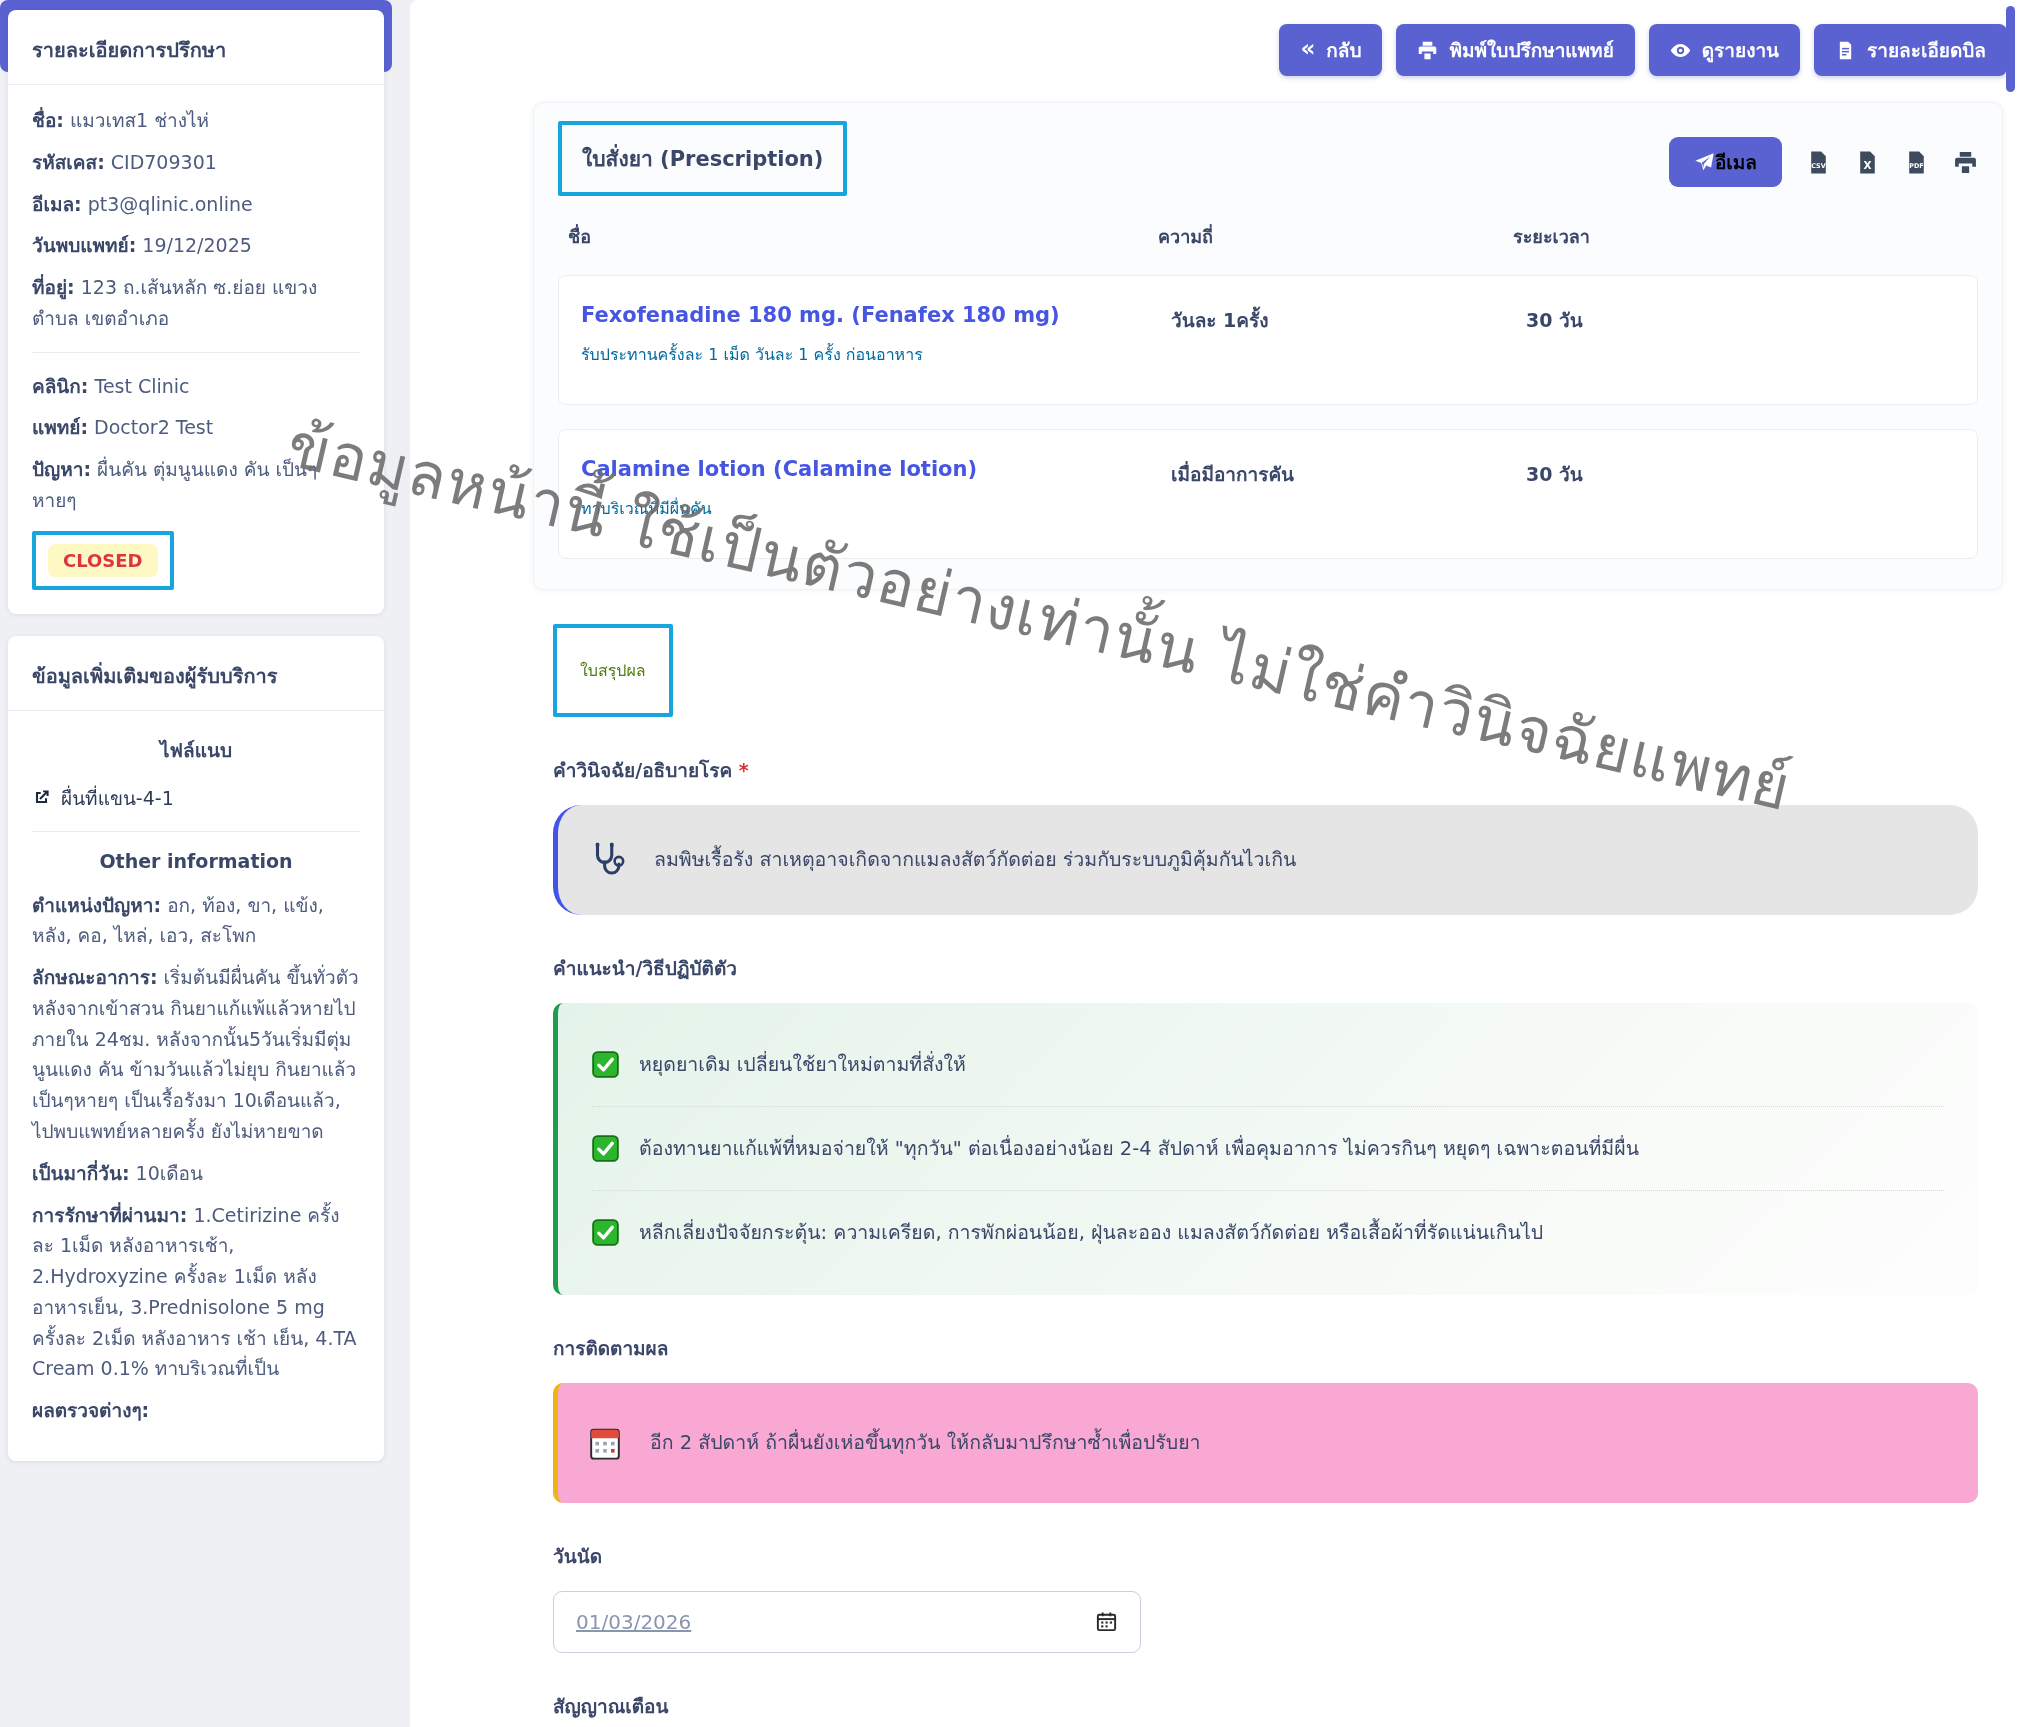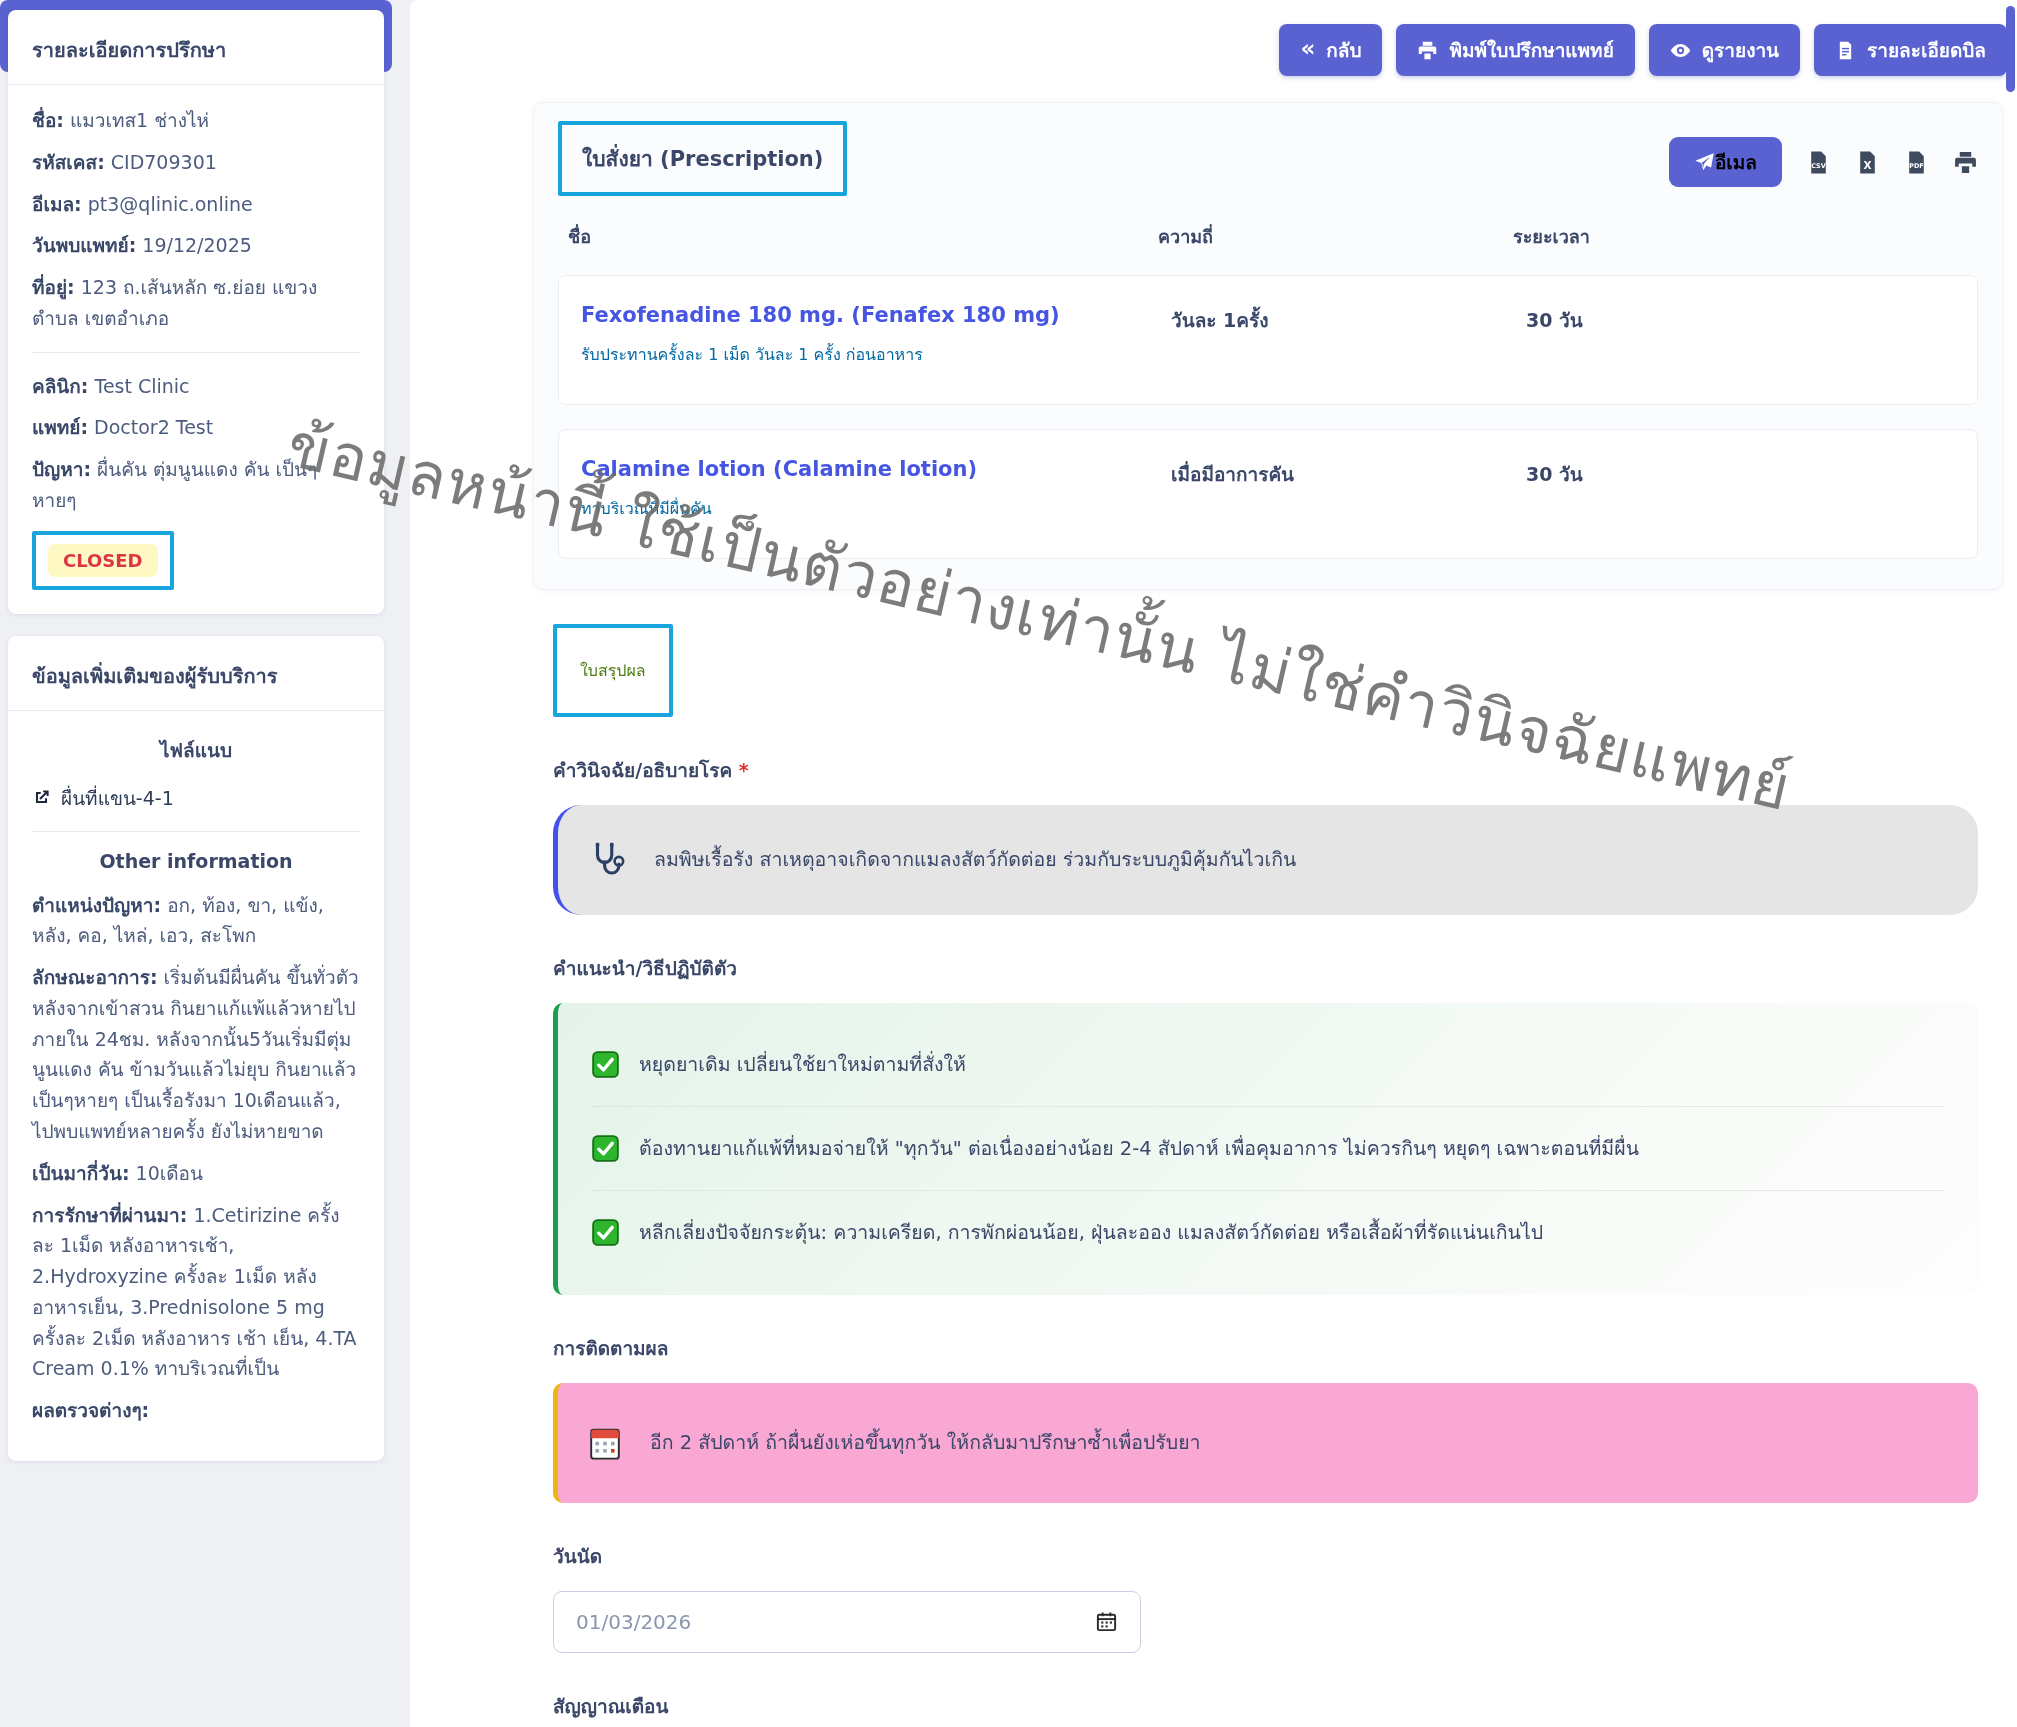--- a/index.html
+++ b/index.html
@@ -136,21 +136,21 @@
   .advice-item { display:flex; align-items:center; gap:20px; padding:26px 0; }
   .advice-item + .advice-item { border-top:1px dotted #e5d4cb; }
   .advice-item svg { flex:0 0 auto; }
 
   .date-input {
     width:588px; height:62px; background:#fff;
     border:1.5px solid #c8d0e0; border-radius:9px;
     display:flex; align-items:center; justify-content:space-between;
     padding:0 22px; cursor:text;
   }
-  .date-value { font-size:20px; color:#8a96ad; }
+  .date-value { font-size:20px; color:#8a96ad;text-decoration:underline; }
   .date-input svg { width:23px; height:23px; }
 </style>
 </head>
 <body>
 
 <div class="page">
 
   <div class="watermark">ข้อมูลหน้านี้ ใช้เป็นตัวอย่างเท่านั้น ไม่ใช่คำวินิจฉัยแพทย์</div>
 
   <aside class="sidebar">

